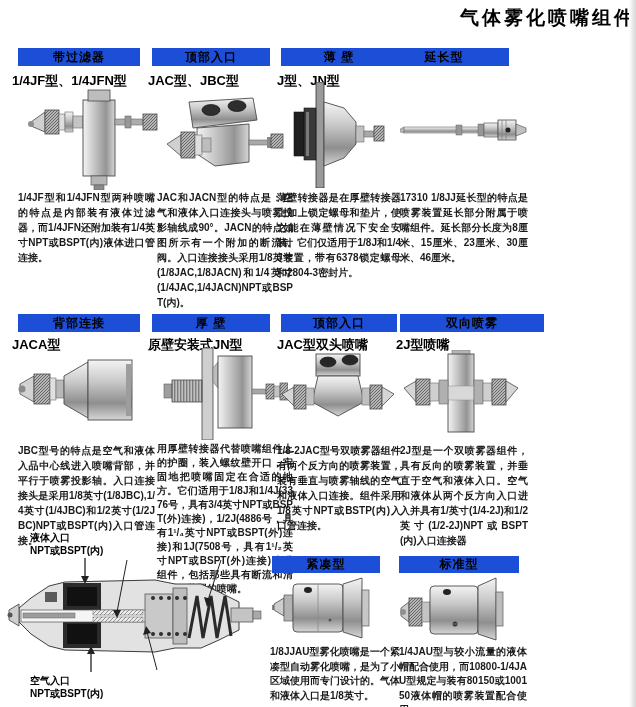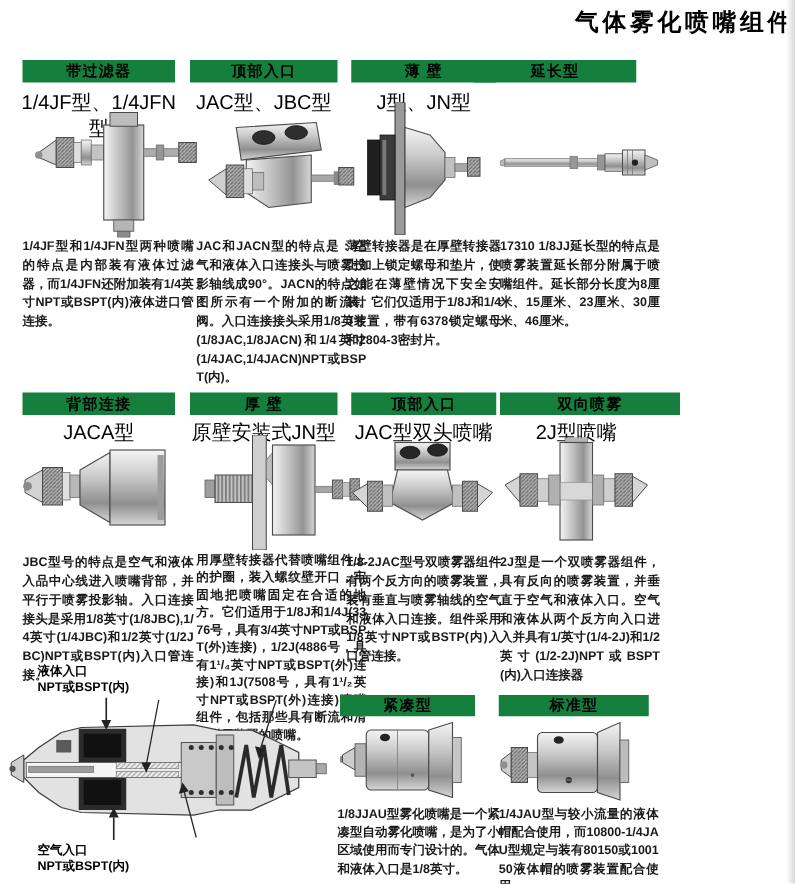--- a/index.html
+++ b/index.html
@@ -1,23 +1,23 @@
 <!DOCTYPE html>
 <html><head>
 <meta charset="utf-8">
 <style>
   html,body{margin:0;padding:0;}
   body{width:636px;height:707px;position:relative;background:#ffffff;overflow:hidden;
        font-family:"Liberation Sans",sans-serif;color:#141414;}
   .abs{position:absolute;}
   .page-title{top:5px;left:0;width:636px;text-align:right;font-size:19px;font-weight:bold;
               letter-spacing:3px;color:#000;}
-  .bar{height:18px;line-height:18px;background:#15803d;text-align:center;
+  .bar{height:18px;line-height:18px;background:#1d4ed8;text-align:center;
        font-size:12px;font-weight:bold;color:#000;letter-spacing:1px;}
-  .subtitle{text-align:center;font-size:16px;font-weight:normal;color:#000;}
+  .subtitle{text-align:left;font-size:13px;font-weight:bold;color:#000;}
   .body-text{font-size:10px;font-weight:bold;line-height:15px;text-align:justify;
              color:#1a1a1a;word-break:break-all;}
   .lh14{line-height:14px;}
   .lh145{line-height:14.5px;}
   .diagram-label{font-size:10px;font-weight:bold;text-align:left;line-height:13px;color:#000;}
   .page-edge{top:0;left:629px;width:7px;height:707px;
              background:linear-gradient(to right,#ffffff,#d7d7d7);}
   svg{display:block;}
 </style>
 </head>

